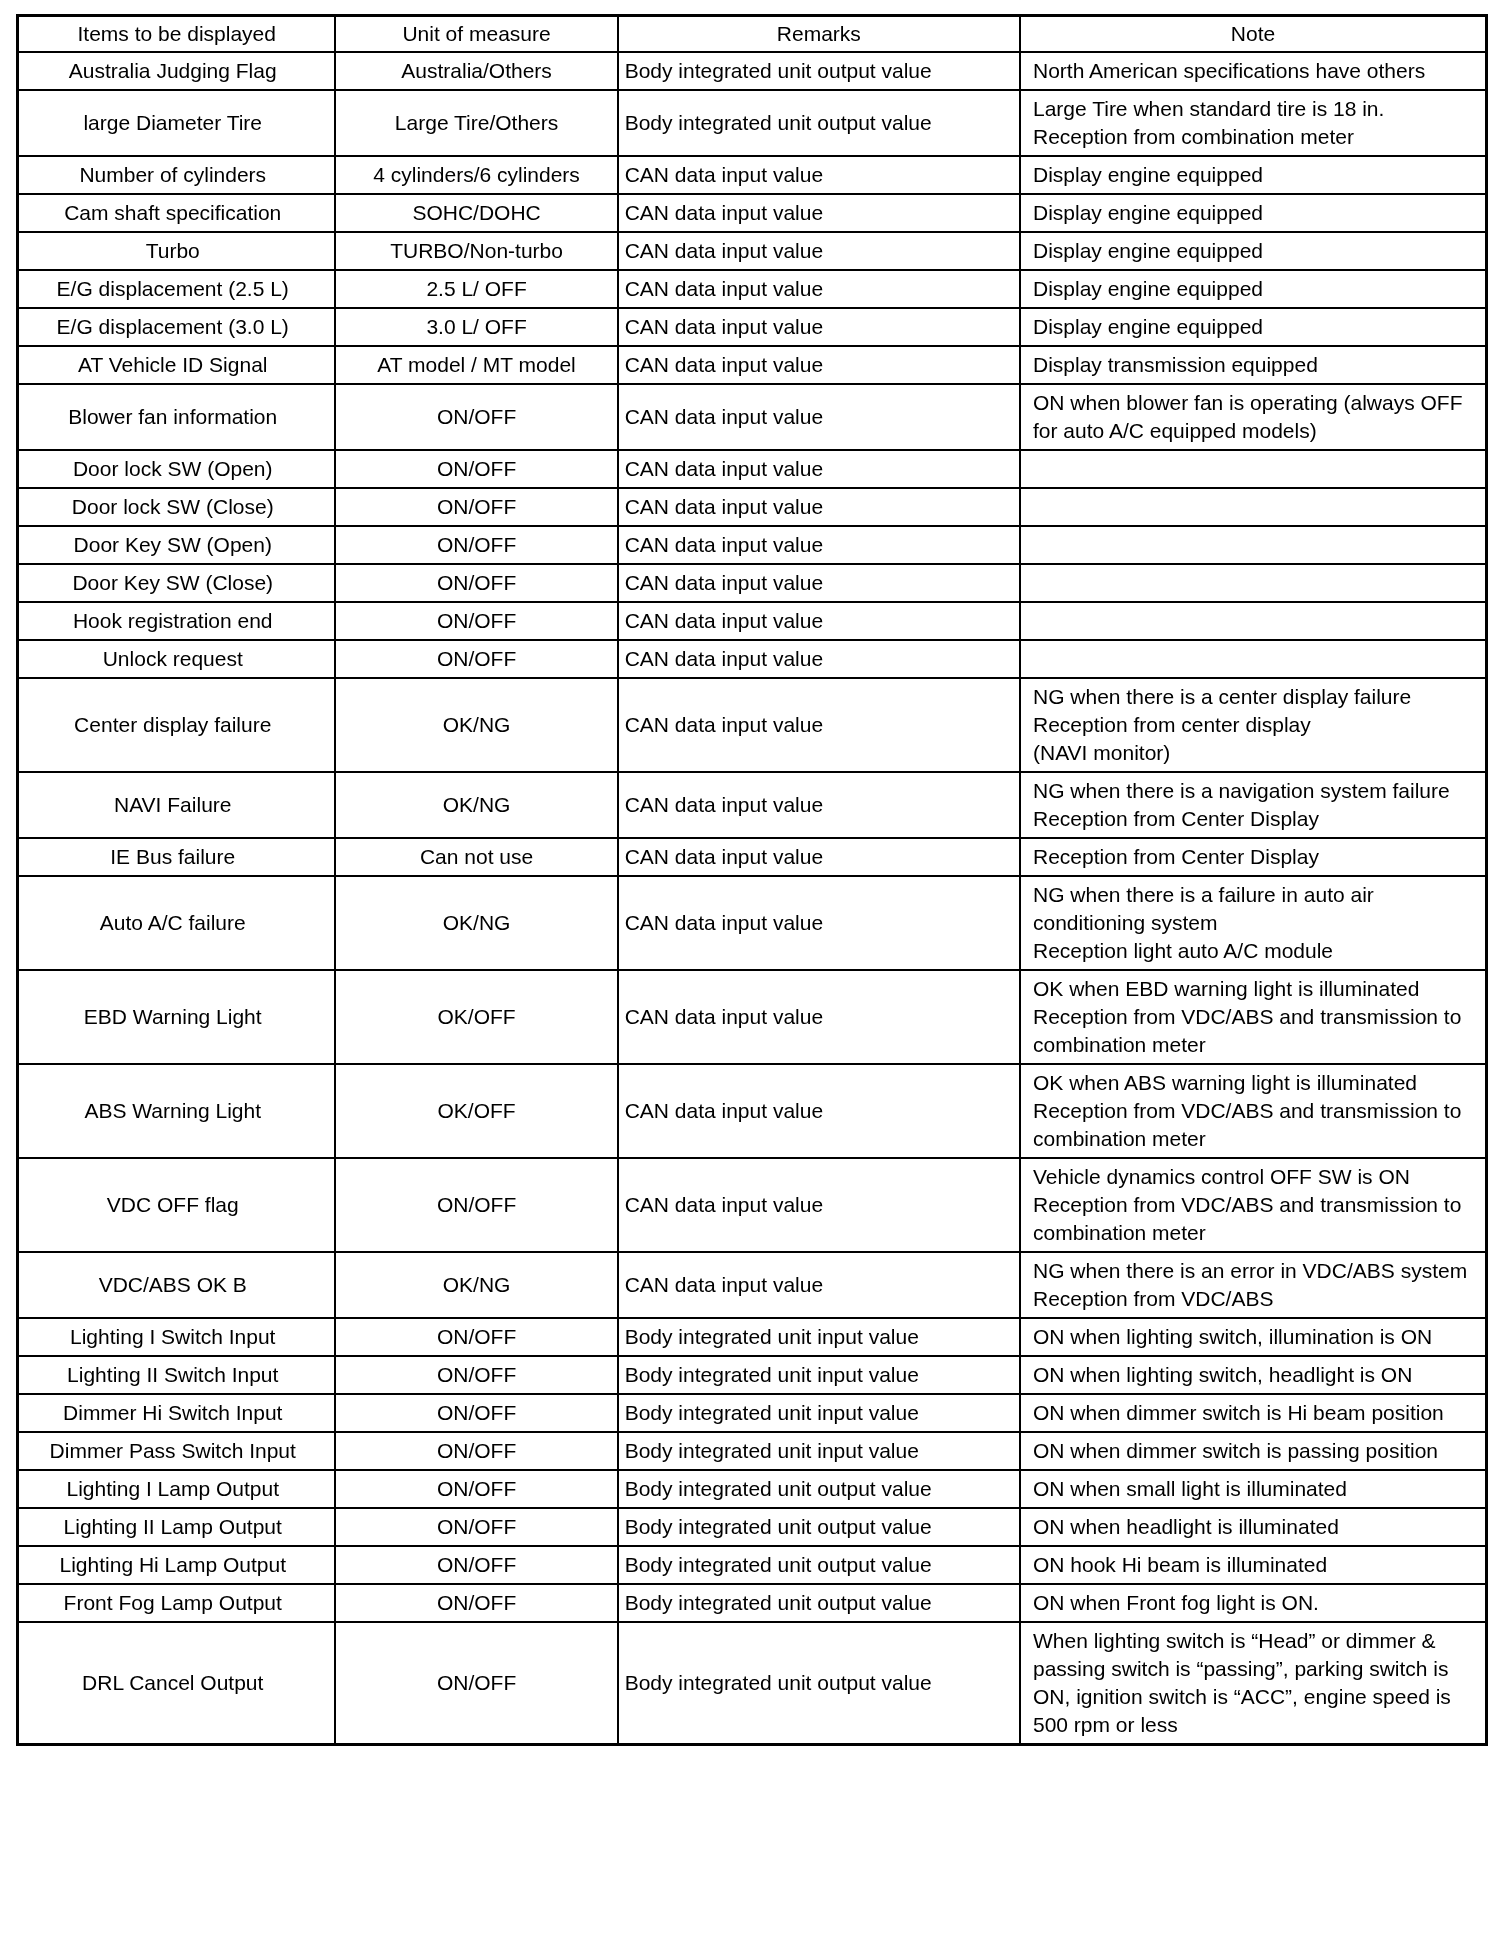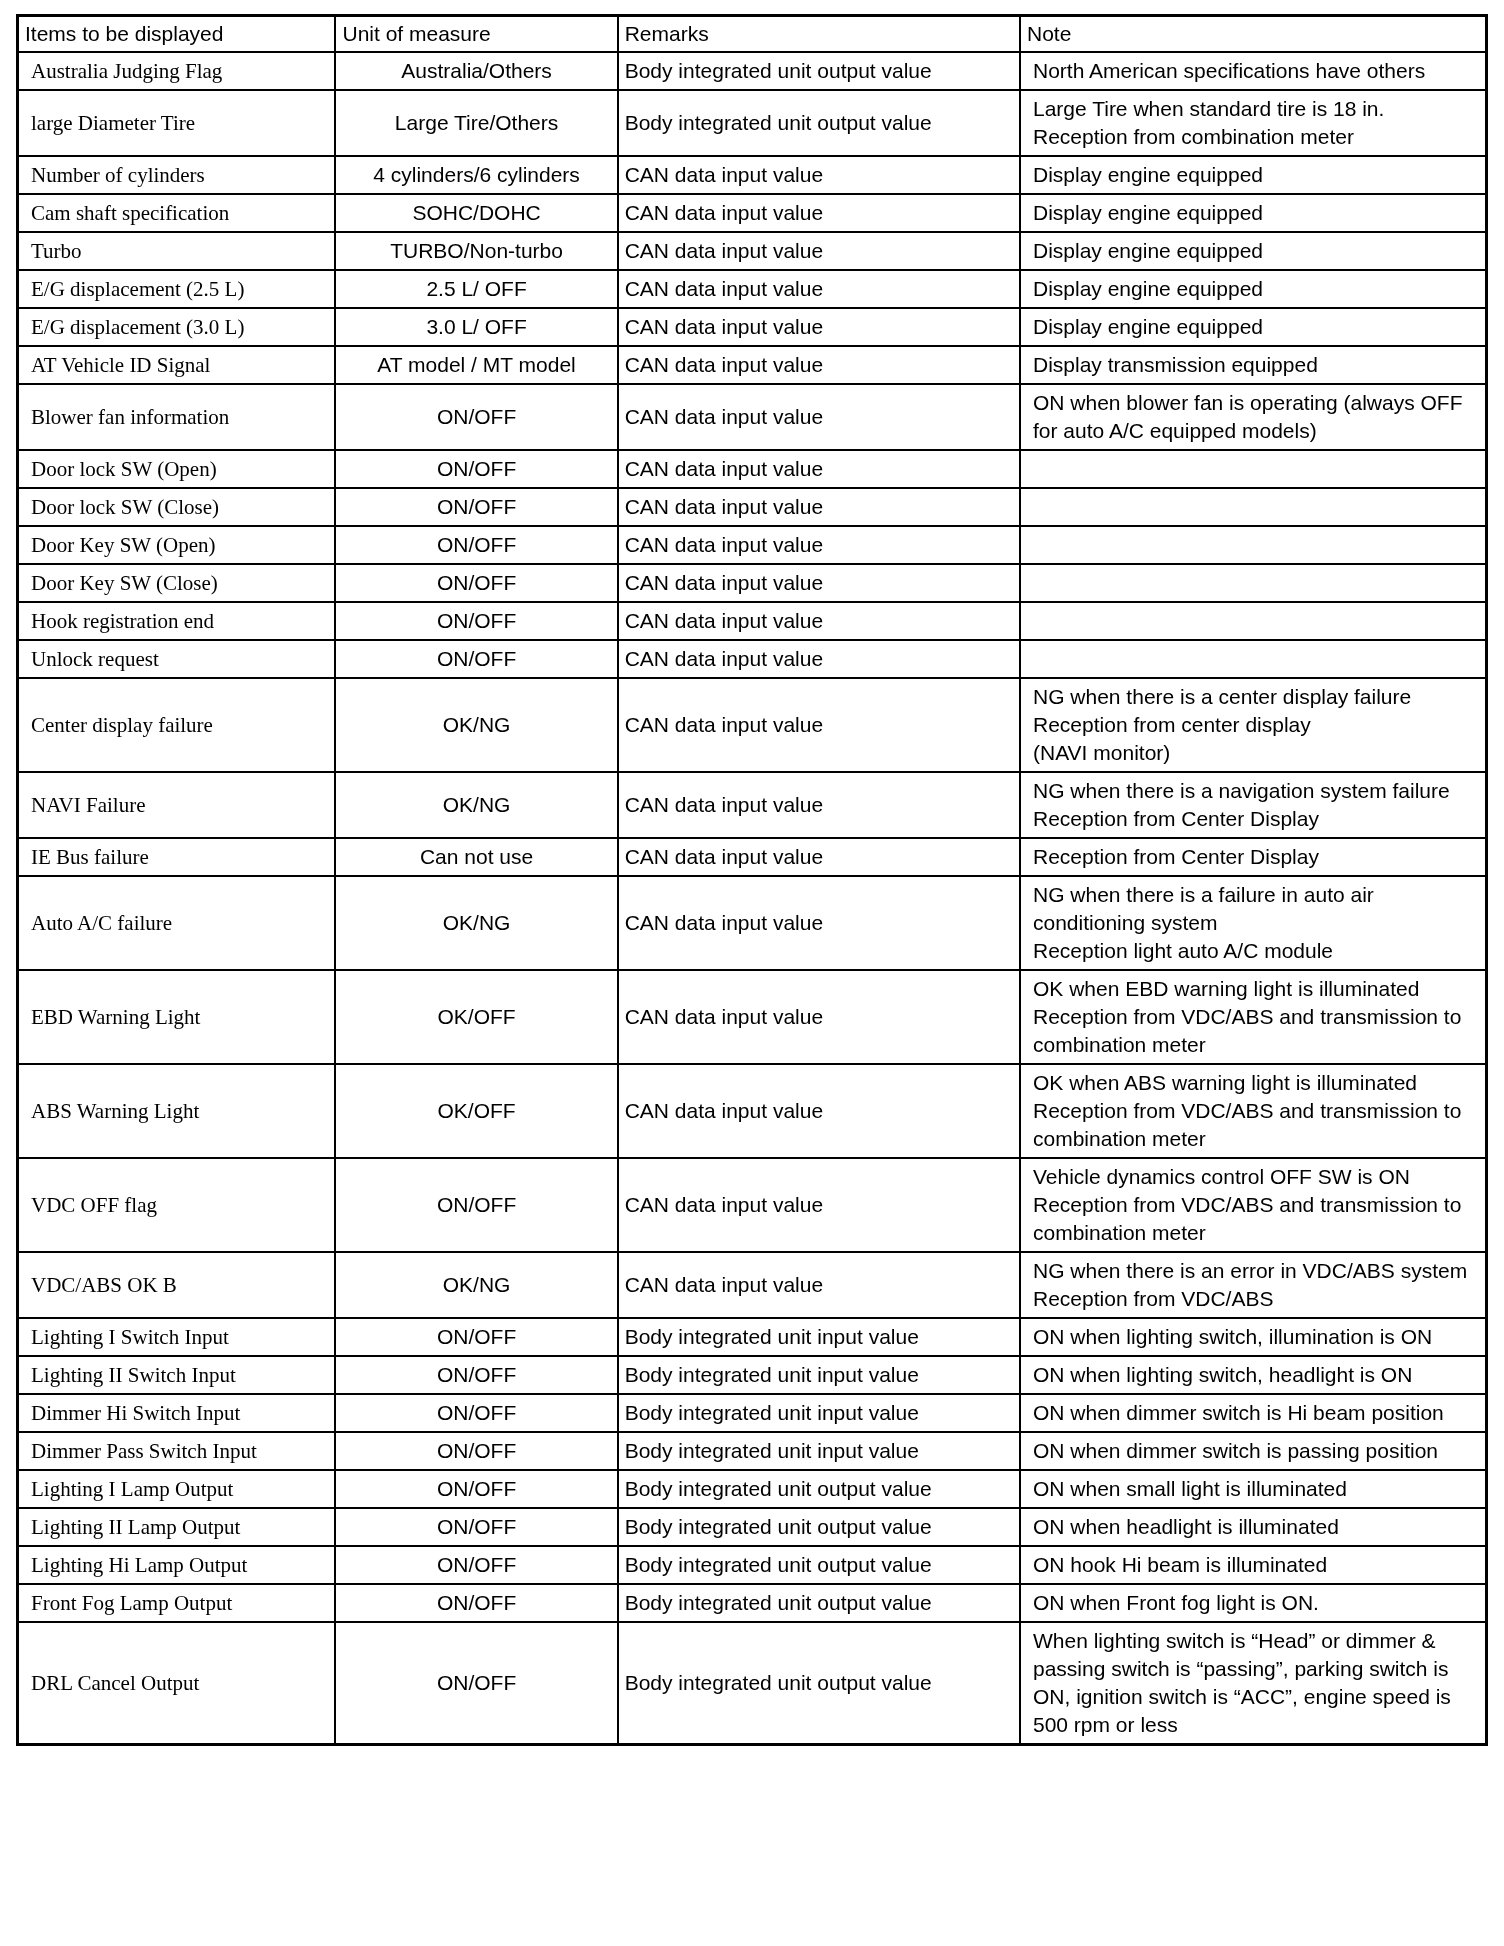--- a/index.html
+++ b/index.html
@@ -27,27 +27,26 @@
   table.spec-table th,
   table.spec-table td {
     border: 2px solid #000;
     font-size: 21px;
     line-height: 28px;
     vertical-align: middle;
     overflow-wrap: break-word;
   }
   table.spec-table th {
     font-weight: normal;
-    text-align: left;
+    text-align: center;
     padding: 3px 6px;
   }
   td.col-item {
-    text-align: left;
+    text-align: center;
     padding: 4px 20px 4px 12px;
-    font-family: Liberation Serif, serif;
   }
   td.col-unit {
     text-align: center;
     padding: 4px 14px;
   }
   td.col-remarks {
     text-align: left;
     padding: 4px 6px;
   }
   td.col-note {

